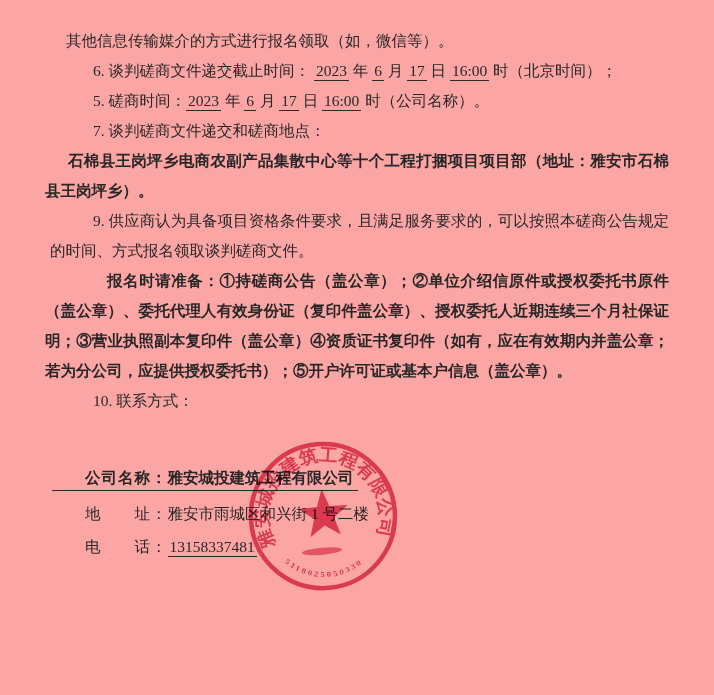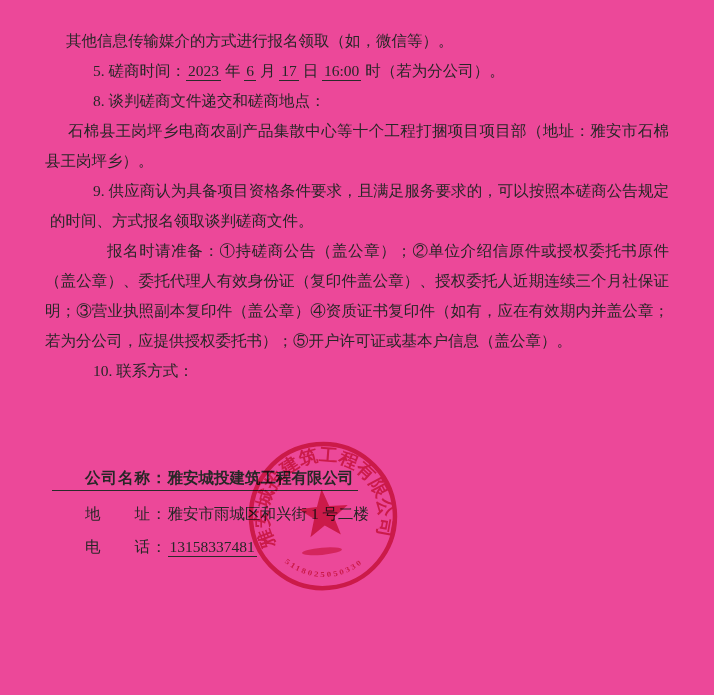--- a/index.html
+++ b/index.html
@@ -1,45 +1,46 @@
 <!DOCTYPE html>
 <html><head>
 <meta charset="utf-8">
 <style>
   html,body{margin:0;padding:0;}
   body{font-family:"Liberation Serif","DejaVu Serif",serif;}
-  .page{position:relative;width:714px;height:695px;background:#ec4899;overflow:hidden;color:#262626;}
+  .page{position:relative;width:714px;height:695px;background:#fca5a5;overflow:hidden;color:#262626;}
   .doc{position:absolute;left:45px;top:26px;width:624px;font-size:15.5px;color:#272727;}
   .doc p{margin:0;text-align:justify;line-height:30px;}
   .p-cont{padding-left:21px;}
   .p-item{padding-left:21px;text-indent:27px;}
-  .p-addr1{font-weight:normal;line-height:27.5px;text-indent:23px;}
+  .p-addr1{font-weight:bold;line-height:27.5px;text-indent:23px;}
   .p-addr2{font-weight:bold;line-height:22.5px;text-indent:22px;}
   .p-item9{padding-left:5px;text-indent:43px;margin-top:12px;}
-  .p-prep{font-weight:normal;line-height:29.5px;text-indent:62px;}
+  .p-prep{font-weight:bold;line-height:29.5px;text-indent:62px;}
   .p-item10{margin-top:5px;}
   .u{border-bottom:1.4px solid #2a2a2a;padding:0 2px 1px 2px;}
   .contact{position:absolute;left:45px;top:468px;width:560px;font-size:15.5px;color:#272727;}
   .contact .row{margin:0 0 13px 0;padding-left:40px;line-height:20px;}
   .row-company{font-weight:bold;}
   .row-company .ublock{display:inline-block;margin-left:-33px;padding:0 4px 2px 33px;border-bottom:1.6px solid #2a2a2a;}
   .label{letter-spacing:1px;}
   .seal{position:absolute;left:244px;top:436px;width:160px;height:162px;transform:rotate(-5deg);opacity:0.9;mix-blend-mode:multiply;pointer-events:none;}
   .seal svg{width:100%;height:100%;}
   .seal text{font-family:"Liberation Serif","DejaVu Serif",serif;font-weight:bold;}
 </style>
 </head>
 <body>
 
 <div class="page">
 
   <div class="doc" id="doc-body">
       <p class="p-cont"><span>其他信息传输媒介的方式进行报名领取（如，微信等）。</span></p>
-      <p class="p-item"><span>5. 磋商时间：</span><span class="u">2023</span><span> 年 </span><span class="u">6</span><span> 月 </span><span class="u">17</span><span> 日 </span><span class="u">16:00</span><span> 时（若为分公司）。</span></p>
-      <p class="p-item"><span>8. 谈判磋商文件递交和磋商地点：</span></p>
+      <p class="p-item"><span>6. 谈判磋商文件递交截止时间：&nbsp;</span><span class="u">2023</span><span> 年 </span><span class="u">6</span><span> 月 </span><span class="u">17</span><span> 日 </span><span class="u">16:00</span><span> 时（北京时间）；</span></p>
+      <p class="p-item"><span>5. 磋商时间：</span><span class="u">2023</span><span> 年 </span><span class="u">6</span><span> 月 </span><span class="u">17</span><span> 日 </span><span class="u">16:00</span><span> 时（公司名称）。</span></p>
+      <p class="p-item"><span>7. 谈判磋商文件递交和磋商地点：</span></p>
       <p class="p-addr1"><span>石棉县王岗坪乡电商农副产品集散中心等十个工程打捆项目项目部（地址：雅安市石棉县王岗坪乡）。</span></p>
       <p class="p-item9"><span>9. 供应商认为具备项目资格条件要求，且满足服务要求的，可以按照本磋商公告规定的时间、方式报名领取谈判磋商文件。</span></p>
       <p class="p-prep"><span>报名时请准备：①持磋商公告（盖公章）；②单位介绍信原件或授权委托书原件（盖公章）、委托代理人有效身份证（复印件盖公章）、授权委托人近期连续三个月社保证明；③营业执照副本复印件（盖公章）④资质证书复印件（如有，应在有效期内并盖公章；若为分公司，应提供授权委托书）；⑤开户许可证或基本户信息（盖公章）。</span></p>
       <p class="p-item p-item10"><span>10. 联系方式：</span></p>
     </div>
 
   <div class="contact">
     <div class="row row-company">
       <span class="ublock"><span class="label">公司名称：</span><span>雅安城投建筑工程有限公司</span></span>
     </div>

